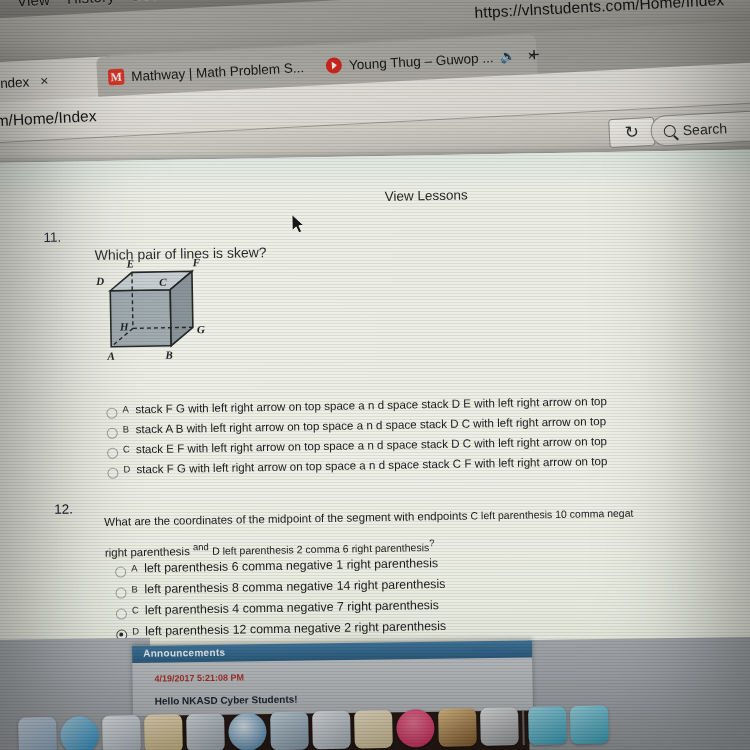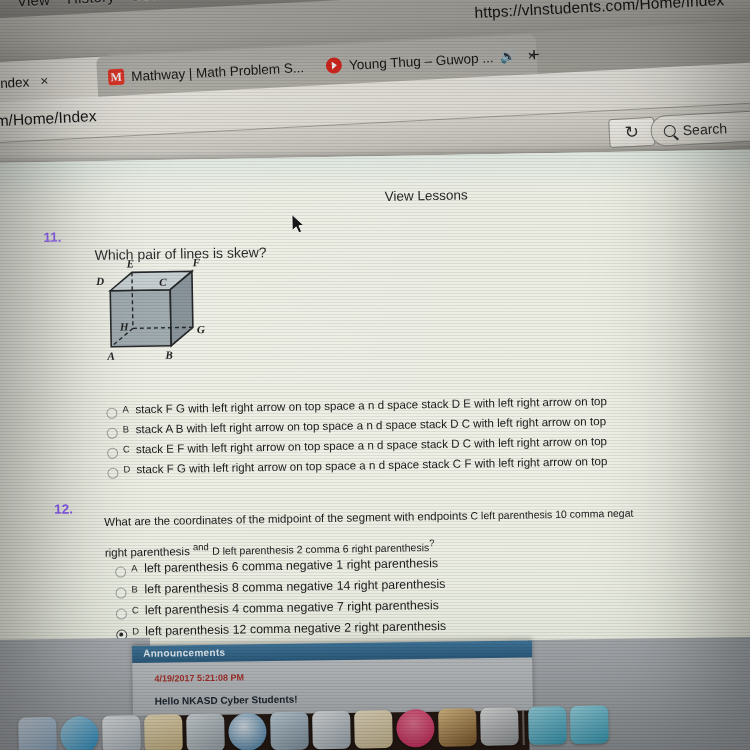--- a/index.html
+++ b/index.html
@@ -137,21 +137,21 @@
     position:absolute;inset:0;
     background:linear-gradient(180deg,#dfe7e0 0%,#eceee4 7%,#eef0e6 60%,#e7eade 100%);
   }
   .view-lessons{
     position:absolute;left:404px;top:33px;font-size:13.5px;color:#222;
     white-space:nowrap;
   }
 
   
   .qnum{
-    position:absolute;font-weight:bold;font-size:13.5px;color:#8b5cf6;
+    position:absolute;font-weight:normal;font-size:13.5px;color:#0f172a;
   }
   .qtext{
     position:absolute;font-size:13.5px;color:#1b1b1b;white-space:nowrap;
   }
   .qtext.small{font-size:11.5px;}
   .sub{font-size:9.5px;vertical-align:super;}
 
   
   .cube{position:absolute;left:110px;top:98px;width:130px;height:110px;}
   .cube-lbl{

